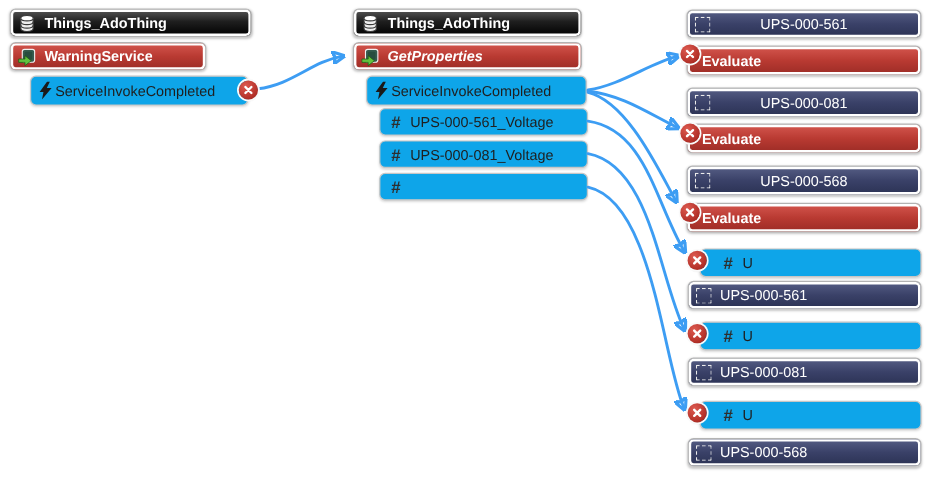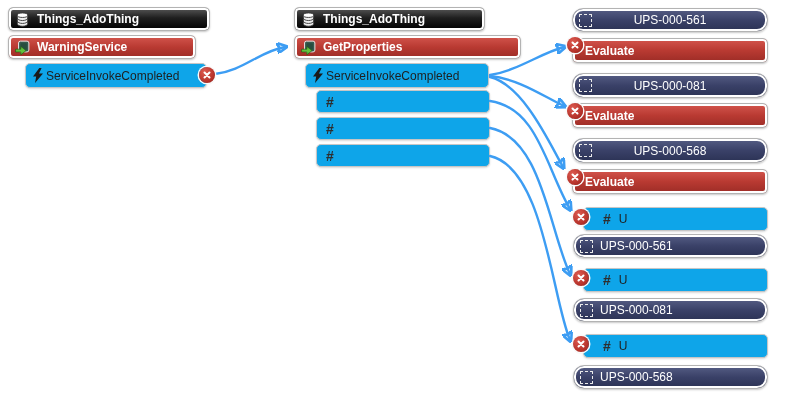--- a/index.html
+++ b/index.html
@@ -9,21 +9,21 @@
   }
   .node{
     position:absolute;box-sizing:border-box;display:flex;align-items:center;
     border:1px solid #b3b3b3;border-radius:5px;font-size:12px;z-index:1;
     box-shadow:inset 0 0 0 2px #fff,0 1px 2px rgba(0,0,0,.22);
     white-space:nowrap;overflow:hidden;
   }
   .node .lbl{overflow:hidden;text-overflow:ellipsis;}
   .black{background:linear-gradient(180deg,#585858 0%,#1f1f1f 45%,#000 100%);color:#fff;font-weight:700;}
   .red{background:linear-gradient(180deg,#d4564e 0%,#b93a32 50%,#9c2c26 100%);color:#fff;font-weight:700;}
-  .navy{background:linear-gradient(180deg,#565e85 0%,#3a4168 50%,#2b3254 100%);color:#fff;border-radius:11px;}
+  .navy{background:linear-gradient(180deg,#565e85 0%,#3a4168 50%,#2b3254 100%);color:#fff;}
   .white{background:#0ea5e9;color:#1f1f1f;border-color:#c6c6c6;box-shadow:0 1px 2px rgba(0,0,0,.15);}
   .ic{display:flex;align-items:center;justify-content:center;margin:0 7px 0 6px;flex:0 0 auto;}
   .hash{font-weight:700;font-size:14px;color:#2e2e2e;margin:0 8px 0 9px;}
   .white-hash{color:#2e2e2e;}
   .dashsq{width:11px;height:11px;border:1.5px dashed #ececec;border-radius:1px;}
   .navy.center .lbl{position:absolute;left:0;right:0;text-align:center;}
   .badge{
     position:absolute;width:16px;height:16px;border-radius:50%;z-index:3;
     background:radial-gradient(circle at 35% 30%,#dd5a50,#b5322a 65%,#8f1f19);
     box-shadow:0 0 0 1.5px #fafafa,0 1px 1px rgba(0,0,0,.3);
@@ -56,21 +56,21 @@
     <span class="ic">
       <svg width="15" height="15" viewBox="0 0 16 16">
           <path d="M2.5 3.4 v9.2 c0 1.5 2.5 2.6 5.5 2.6 s5.5 -1.1 5.5 -2.6 V3.4" fill="#ededed" stroke="#3a3a3a" stroke-width="1"></path>
           <ellipse cx="8" cy="3.4" rx="5.5" ry="2.4" fill="#ffffff" stroke="#3a3a3a" stroke-width="1"></ellipse>
           <path d="M2.5 6.5 c0 1.5 2.5 2.6 5.5 2.6 s5.5 -1.1 5.5 -2.6 M2.5 9.6 c0 1.5 2.5 2.6 5.5 2.6 s5.5 -1.1 5.5 -2.6" fill="none" stroke="#3a3a3a" stroke-width="1"></path>
         </svg>
     </span>
     <span class="lbl">Things_AdoThing</span>
   </div>
 
-  <div class="node red" style="left:8px;top:35px;width:188px;height:24px;">
+  <div class="node red" style="left:8px;top:35px;width:164px;height:24px;">
     <span class="ic">
       <svg width="15" height="15" viewBox="0 0 16 16">
           <rect x="3.8" y="1.2" width="11" height="11.5" rx="2" fill="#355b4e" stroke="#f0f0f0" stroke-width="1"></rect>
           <rect x="6" y="3.4" width="6.6" height="7" rx="1" fill="#274d3f"></rect>
           <path d="M0.6 9.8 h5.6 V6.9 l5.6 4.4 -5.6 4.4 v-2.9 H0.6 z" fill="#62c23e" stroke="#215c14" stroke-width="0.7"></path>
         </svg>
     </span>
     <span class="lbl">WarningService</span>
   </div>
 
@@ -87,21 +87,21 @@
     <span class="ic">
       <svg width="15" height="15" viewBox="0 0 16 16">
           <path d="M2.5 3.4 v9.2 c0 1.5 2.5 2.6 5.5 2.6 s5.5 -1.1 5.5 -2.6 V3.4" fill="#ededed" stroke="#3a3a3a" stroke-width="1"></path>
           <ellipse cx="8" cy="3.4" rx="5.5" ry="2.4" fill="#ffffff" stroke="#3a3a3a" stroke-width="1"></ellipse>
           <path d="M2.5 6.5 c0 1.5 2.5 2.6 5.5 2.6 s5.5 -1.1 5.5 -2.6 M2.5 9.6 c0 1.5 2.5 2.6 5.5 2.6 s5.5 -1.1 5.5 -2.6" fill="none" stroke="#3a3a3a" stroke-width="1"></path>
         </svg>
     </span>
     <span class="lbl">Things_AdoThing</span>
   </div>
 
-  <div class="node red" style="left:294px;top:35px;width:227px;height:24px;">
+  <div class="node red" style="left:294px;top:35px;width:191px;height:24px;font-style:italic;">
     <span class="ic">
       <svg width="15" height="15" viewBox="0 0 16 16">
           <rect x="3.8" y="1.2" width="11" height="11.5" rx="2" fill="#355b4e" stroke="#f0f0f0" stroke-width="1"></rect>
           <rect x="6" y="3.4" width="6.6" height="7" rx="1" fill="#274d3f"></rect>
           <path d="M0.6 9.8 h5.6 V6.9 l5.6 4.4 -5.6 4.4 v-2.9 H0.6 z" fill="#62c23e" stroke="#215c14" stroke-width="0.7"></path>
         </svg>
     </span>
     <span class="lbl">GetProperties</span>
   </div>
 
@@ -109,24 +109,26 @@
     <span class="ic" style="margin-right:2px;">
       <svg width="12" height="15" viewBox="0 0 12 15">
           <path d="M7.3 0 L1 8.6 h3.2 L3 15 L11 5.4 H7 L9.6 0 Z" fill="#1a1a1a"></path>
         </svg>
     </span>
     <span class="lbl">ServiceInvokeCompleted</span>
   </div>
 
   <div class="node white" style="left:316px;top:90px;width:174px;height:23px;">
     <span class="hash">#</span>
+    <span class="lbl">UPS-000-561_Voltage</span>
   </div>
 
   <div class="node white" style="left:316px;top:117px;width:174px;height:23px;">
     <span class="hash">#</span>
+    <span class="lbl">UPS-000-081_Voltage</span>
   </div>
 
   <div class="node white" style="left:316px;top:144px;width:174px;height:23px;">
     <span class="hash">#</span>
   </div>
 
   <div class="node navy center" style="left:572px;top:8px;width:196px;height:24px;">
     <span class="ic">
         <span class="dashsq"></span>
       </span>

